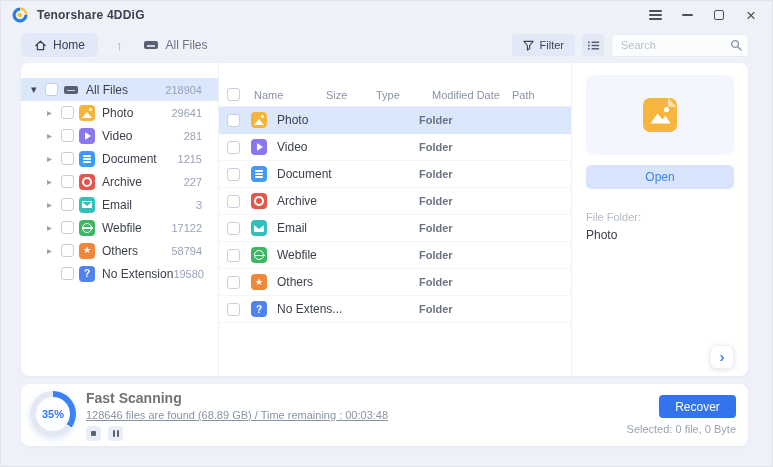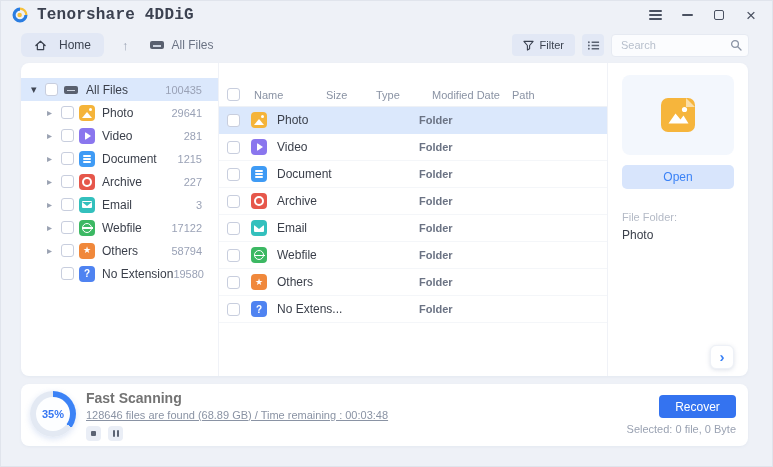--- a/index.html
+++ b/index.html
@@ -2,31 +2,31 @@
 <html><head>
 <meta charset="utf-8">
 <style>
   * { margin:0; padding:0; box-sizing:border-box; }
   body { font-family:"Liberation Sans", sans-serif; background:#e4e8f0; }
   .window { position:relative; width:773px; height:467px; background:#eef1f7; overflow:hidden; border:1px solid #e0e4ec; }
 
   
   .titlebar { position:absolute; left:0; top:0; width:100%; height:28px; display:flex; align-items:center; }
   .logo { margin:0 8px 0 10px; width:18px; height:18px; display:flex; }
-  .apptitle { font-size:16px; color:#3b4150; font-weight:700; letter-spacing:.2px;font-family:Liberation Mono, monospace; }
+  .apptitle { font-size:12px; color:#3b4150; font-weight:700; letter-spacing:.2px; }
   .winctrls { position:absolute; right:12px; top:4px; display:flex; gap:14px; align-items:center; height:20px; }
   .wc { width:18px; height:18px; display:flex; align-items:center; justify-content:center; cursor:pointer; }
   .menu-lines { width:13px; height:2px; background:#4a5161; box-shadow:0 -4px 0 #4a5161, 0 4px 0 #4a5161; border-radius:1px; }
   .min-line { width:11px; height:2px; background:#4a5161; border-radius:1px; }
   .max-box { width:10px; height:10px; border:1.6px solid #4a5161; border-radius:2px; }
   .close-x::after { content:"×"; font-size:17px; color:#4a5161; line-height:1; }
 
   
   .toolbar { position:absolute; left:20px; right:23px; top:31px; height:26px; display:flex; align-items:center; }
-  .homebtn { display:flex; align-items:center; gap:12px; height:24px; padding:0 13px; background:#e2e8f5; border:none; border-radius:6px; font-family:inherit; font-size:12px; color:#3c4351; cursor:pointer; }
+  .homebtn { display:flex; align-items:center; gap:6px; height:24px; padding:0 13px; background:#e2e8f5; border:none; border-radius:6px; font-family:inherit; font-size:12px; color:#3c4351; cursor:pointer; }
   .uparrow { margin-left:18px; font-size:13px; color:#9aa3b4; cursor:pointer; }
   .crumb { display:flex; align-items:center; gap:7px; margin-left:20px; font-size:12px; color:#6b7384; }
   .toolbar-right { position:absolute; right:0; top:0; height:26px; display:flex; align-items:center; gap:7px;justify-content:space-between; }
   .filterbtn { display:flex; align-items:center; gap:6px; height:22px; padding:0 11px; background:#e2e8f5; border:none; border-radius:4px; font-family:inherit; font-size:11px; color:#3c4351; cursor:pointer; }
   .viewbtn { width:22px; height:22px; background:#e2e8f5; border:none; border-radius:4px; display:flex; align-items:center; justify-content:center; cursor:pointer; }
   .search { position:relative; width:138px; height:23px; }
   .search input { width:100%; height:100%; border:1px solid #e6eaf2; border-radius:4px; background:#fbfcfe; padding:0 24px 0 9px; font-family:inherit; font-size:11px; color:#3c4351; outline:none; }
   .search input::placeholder { color:#b7bfcc; }
   .search svg { position:absolute; right:7px; top:5px; }
 
@@ -86,21 +86,21 @@
   .th-name { width:72px; } .th-size { width:50px; } .th-type { width:56px; } .th-mod { width:80px; } .th-path { flex:1; }
   .row { display:flex; align-items:center; height:27px; padding-left:8px; border-bottom:1px solid #f4f6f9; cursor:pointer; }
   .row.selected { background:#dbe8fc; border-bottom-color:#dbe8fc; }
   .row .cb { margin-right:11px; }
   .row .fic { margin-right:10px; }
   .rname { width:92px; font-size:12px; color:#3a3f4a; white-space:nowrap; overflow:hidden; }
   .rsize { width:50px; font-size:11px; color:#6b7384; }
   .rtype { flex:1; font-size:11px; color:#6b7384;font-weight:bold; }
 
   
-  .preview { position:relative; width:141px; border-left:1px solid #f0f2f7; padding:12px 14px 0 14px; }
+  .preview { position:relative; width:177px; border-left:1px solid #f0f2f7; padding:12px 14px 0 14px; }
   .pcard { height:80px; background:#f3f7fd; border-radius:8px; display:flex; align-items:center; justify-content:center; }
   .openbtn { margin-top:10px; width:100%; height:24px; background:#d8e5fc; color:#3b82f6; border:none; border-radius:5px; font-family:inherit; font-size:12px; cursor:pointer; }
   .plabel { margin-top:22px; font-size:11px; color:#b4bac6; }
   .pvalue { margin-top:5px; font-size:12px; color:#3a3f4a; }
   .nextbtn { position:absolute; right:14px; bottom:7px; width:24px; height:24px; background:#fff; border:1px solid #eef1f7; border-radius:6px; box-shadow:0 1px 4px rgba(120,135,170,.25); color:#3b82f6; font-size:15px; font-weight:700; line-height:20px; cursor:pointer; font-family:inherit; }
 
   
   .footer { position:absolute; left:20px; top:383px; width:727px; height:62px; background:#fff; border-radius:8px; box-shadow:0 1px 3px rgba(120,135,170,.08); }
   .ring { position:absolute; left:9px; top:7px; width:46px; height:46px; border-radius:50%; background:conic-gradient(#3b82f6 0 35%, #e3e9f3 35% 100%); box-shadow:0 2px 6px rgba(90,130,210,.22); }
   .ring-in { position:absolute; inset:6px; background:#fdfeff; border-radius:50%; display:flex; align-items:center; justify-content:center; font-size:11px; font-weight:700; color:#3576f2; }
@@ -182,21 +182,21 @@
   <div class="content">
 
     <div class="sidebar">
       <div class="tree">
 
           <div class="trow selected exp-down">
             <span class="arrow"></span>
             <span class="cb"></span>
             <span class="fic ic-drive"></span>
             <span class="tlabel">All Files</span>
-            <span class="tcount">100435</span>
+            <span class="tcount">218904</span>
           </div>
 
           <div class="trow lvl1 exp-right">
             <span class="arrow"></span>
             <span class="cb"></span>
             <span class="fic ic-photo"></span>
             <span class="tlabel">Photo</span>
             <span class="tcount">29641</span>
           </div>
 

